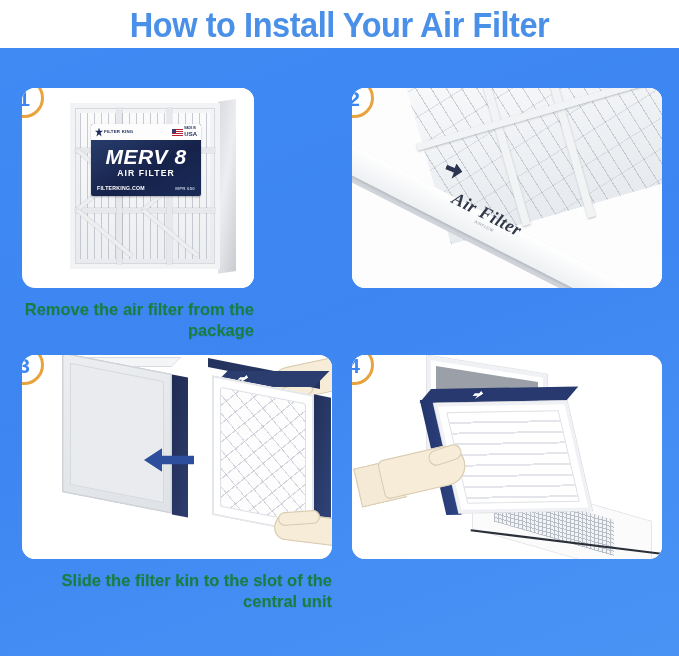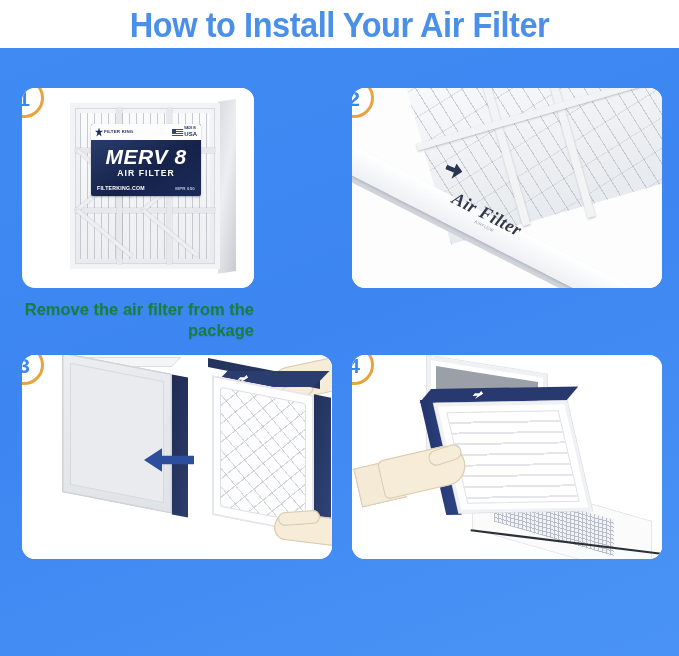--- a/index.html
+++ b/index.html
@@ -421,20 +421,21 @@
           </div>
 
           <div class="hand hand-bot"></div>
           <div class="hand hand-bot2"></div>
         </div>
 
         <div class="badge">
           <span>3</span>
         </div>
       </div>
+      <div class="caption">Slide the filter kin to the slot of the central unit</div>
     </div>
 
     <div class="step step-4">
       <div class="card card-4">
 
         <div class="ill4">
           <div class="vent-back">
             <div class="vent-hole"></div>
           </div>
 

